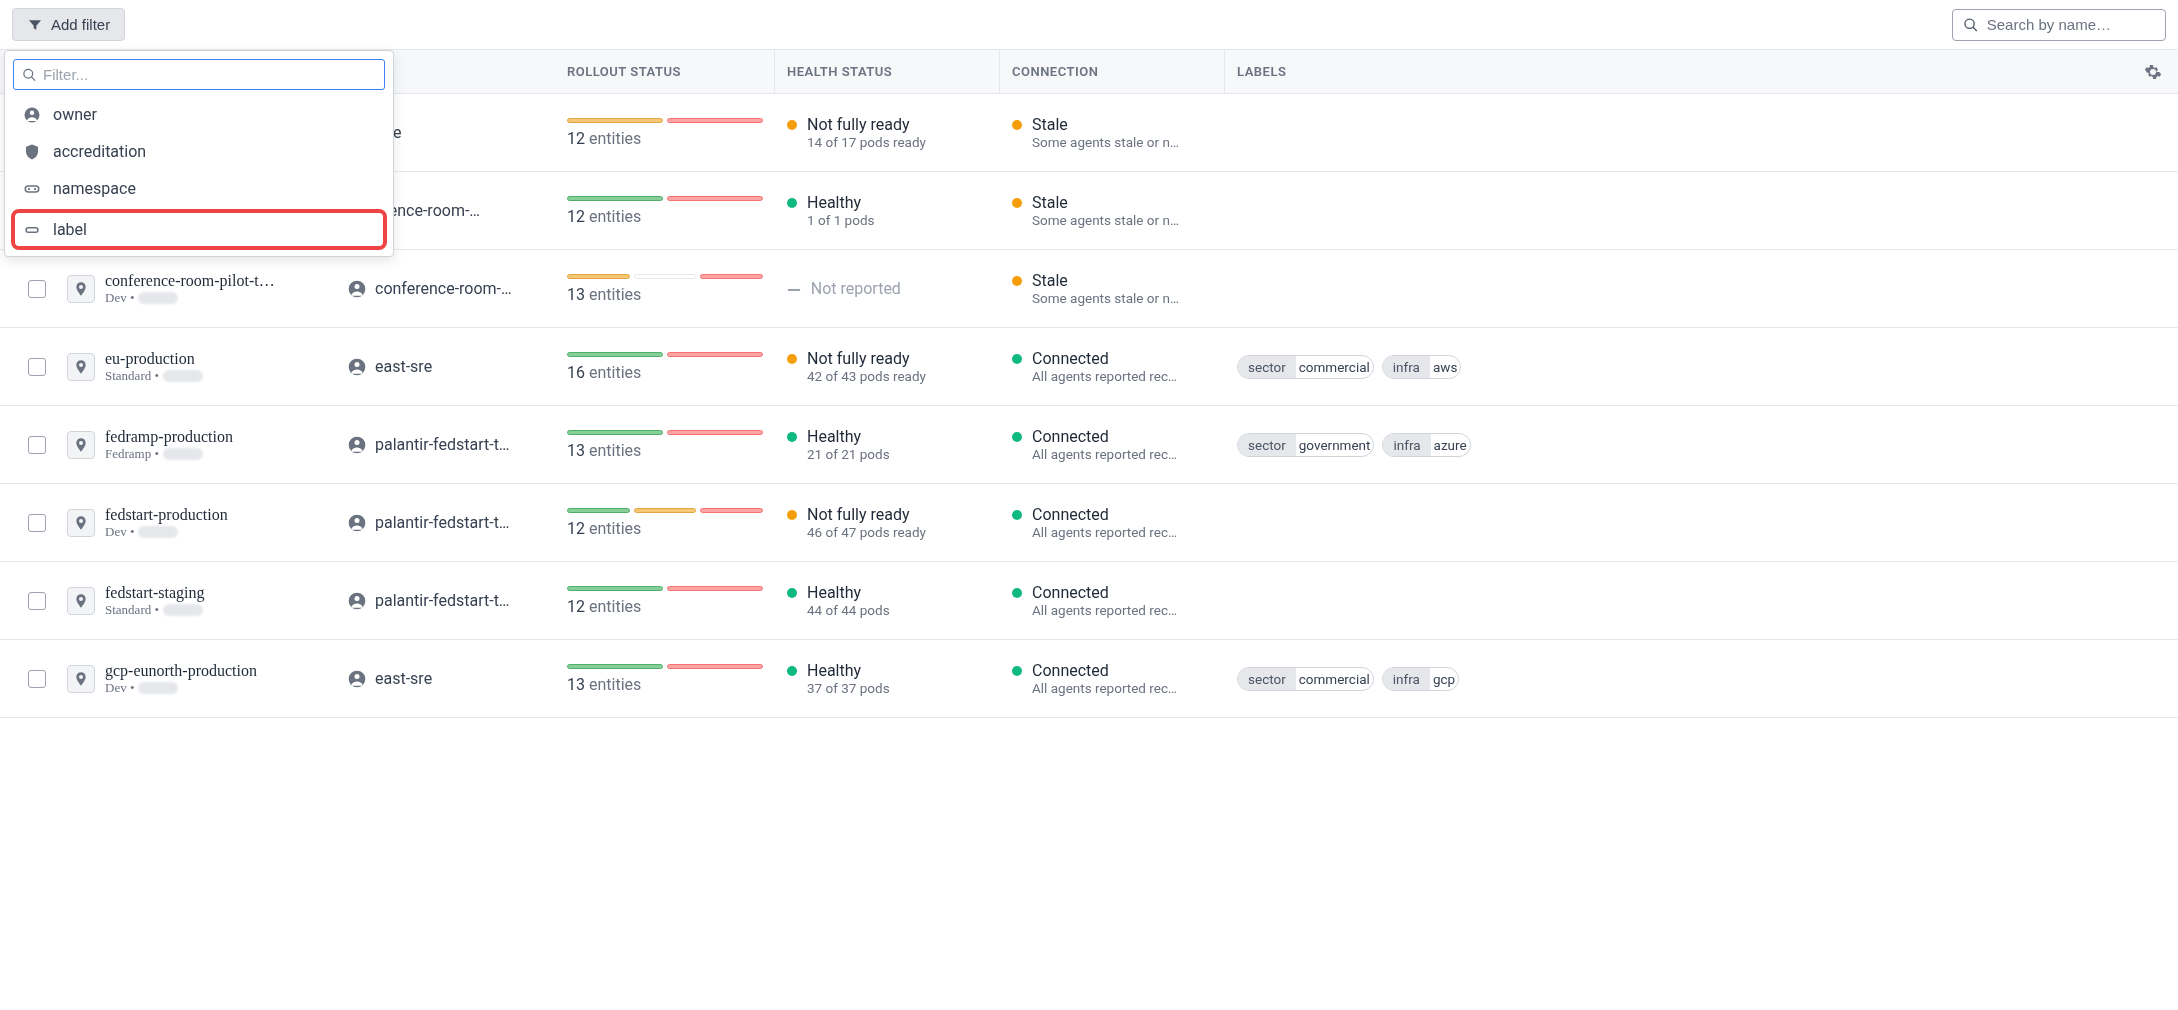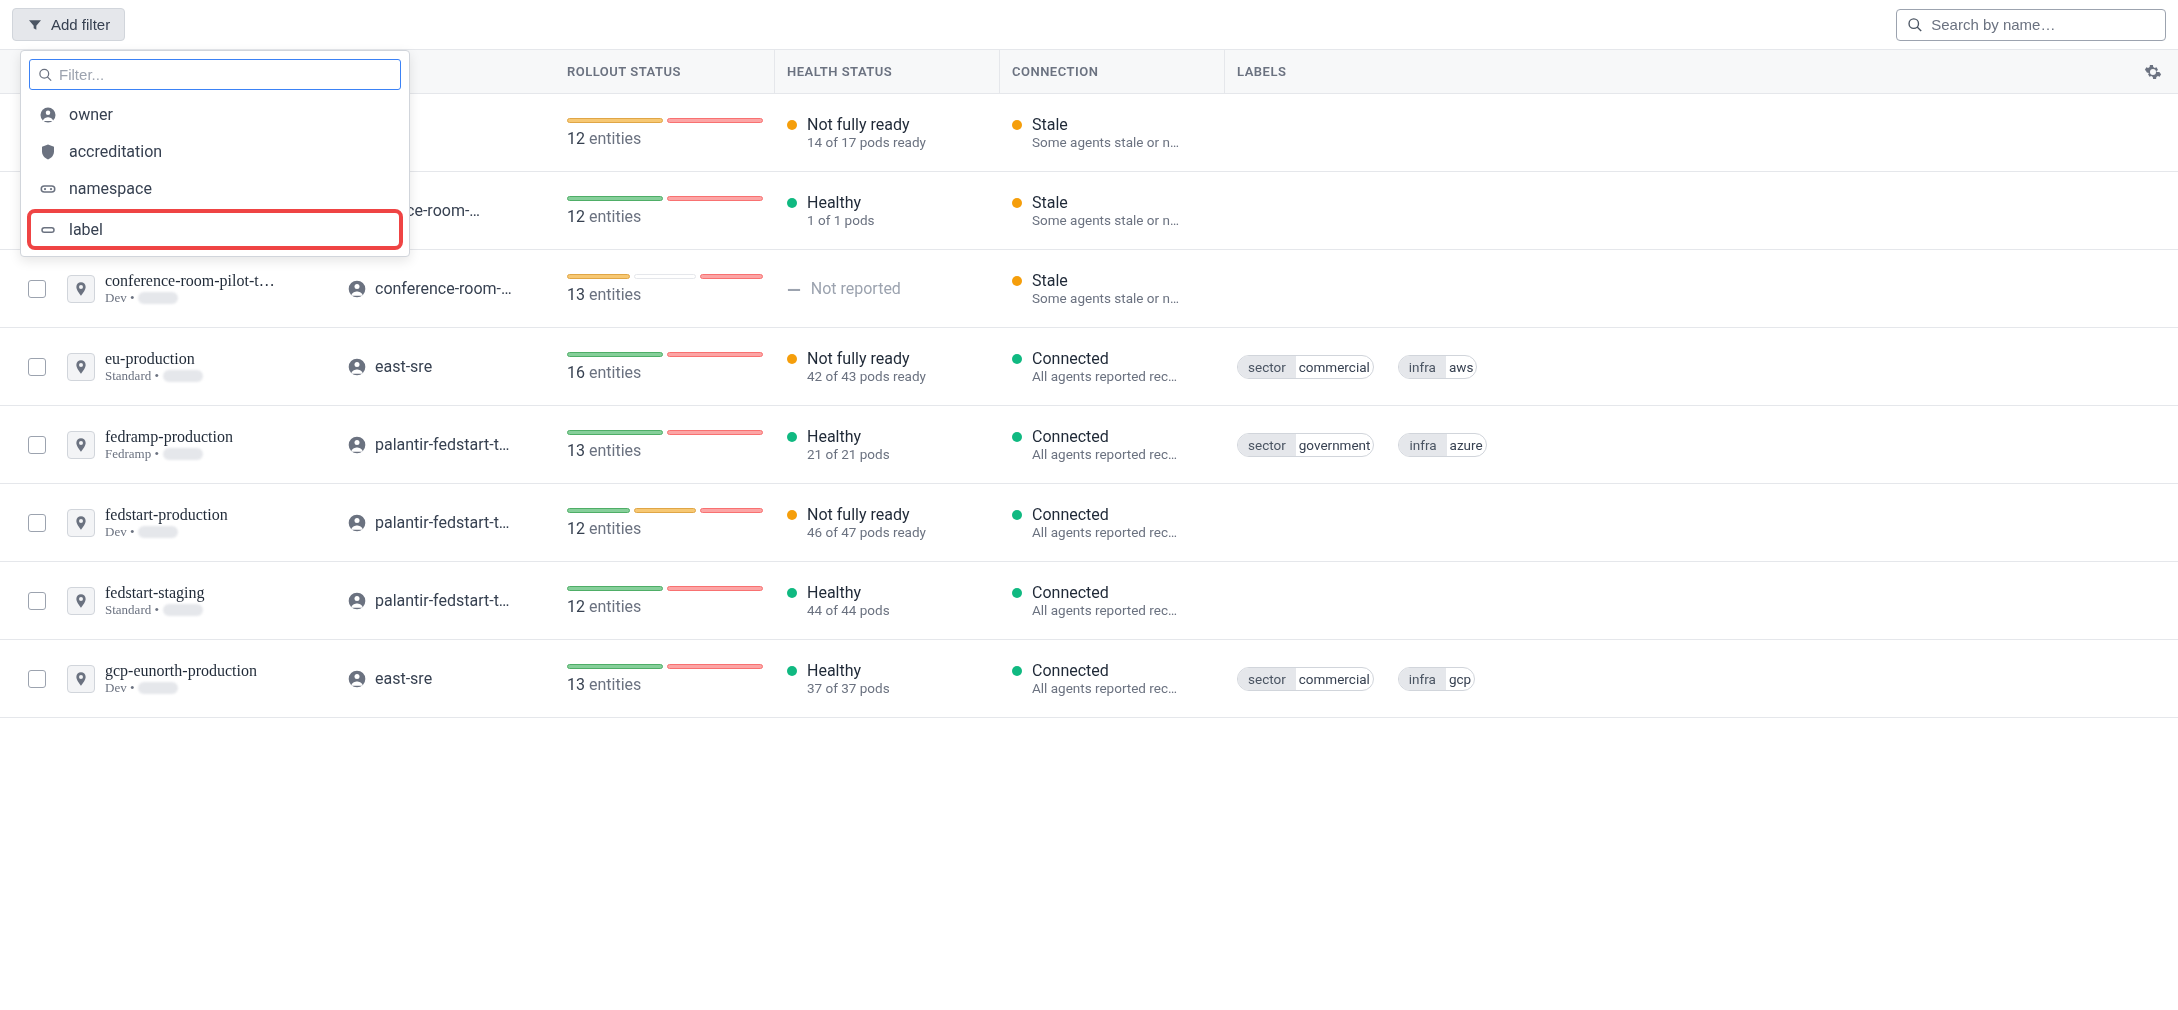--- a/index.html
+++ b/index.html
@@ -1,27 +1,27 @@
 <!DOCTYPE html>
 <html><head>
 <meta charset="utf-8">
 <style>
 * { box-sizing: border-box; margin: 0; padding: 0; }
 body { font-family: -apple-system, BlinkMacSystemFont, "Segoe UI", Roboto, Helvetica, Arial, sans-serif; font-size: 14px; color: #1f2937; background: #fff; }
 
 .topbar { display: flex; align-items: center; justify-content: space-between; padding: 8px 12px; border-bottom: 1px solid #e5e7eb; position: relative; gap: 24px; }
 .add-filter-btn { display: inline-flex; align-items: center; gap: 8px; background: #e5e7eb; border: 1px solid #d1d5db; padding: 7px 14px; border-radius: 4px; font-size: 15px; color: #374151; cursor: pointer; }
 .add-filter-btn svg { width: 16px; height: 16px; fill: #4b5563; }
-.search-box { display: flex; align-items: center; gap: 8px; border: 1.5px solid #9ca3af; border-radius: 4px; padding: 6px 10px; width: 270px; }
+.search-box { display: flex; align-items: center; gap: 8px; border: 1.5px solid #9ca3af; border-radius: 4px; padding: 6px 10px; width: 214px; }
 .search-box svg { width: 18px; height: 18px; stroke: #4b5563; fill: none; stroke-width: 2; }
 .search-box input { border: none; outline: none; font-size: 15px; color: #374151; width: 100%; background: transparent; }
 .search-box input::placeholder { color: #6b7280; }
 
 
-.filter-dropdown { position: absolute; top: 50px; left: 20px; width: 390px; background: #fff; border: 1px solid #d1d5db; border-radius: 4px; box-shadow: 0 4px 12px rgba(0,0,0,0.1); z-index: 20; padding: 8px; }
+.filter-dropdown { position: absolute; top: 50px; left: 4px; width: 390px; background: #fff; border: 1px solid #d1d5db; border-radius: 4px; box-shadow: 0 4px 12px rgba(0,0,0,0.1); z-index: 20; padding: 8px; }
 .filter-input-wrap { display: flex; align-items: center; gap: 6px; border: 1.5px solid #3b82f6; border-radius: 3px; padding: 6px 8px; margin-bottom: 6px; }
 .filter-input-wrap svg { width: 16px; height: 16px; stroke: #6b7280; fill: none; stroke-width: 2; }
 .filter-input-wrap input { border: none; outline: none; font-size: 15px; width: 100%; }
 .filter-input-wrap input::placeholder { color: #9ca3af; }
 .filter-option { display: flex; align-items: center; gap: 12px; padding: 9px 10px; border-radius: 3px; cursor: pointer; font-size: 16px; color: #374151; }
 .filter-option svg { width: 18px; height: 18px; fill: #6b7280; }
 .filter-option.highlight-box { border: 4px solid #ef4444; border-radius: 8px; margin: 2px -2px -2px -2px; padding: 7px 8px; }
 
 
 .header-row { display: grid; grid-template-columns: 55px 280px 220px 220px 225px 225px 1fr 50px; align-items: center; background: #f7f8f9; border-bottom: 1px solid #e5e7eb; height: 44px; }
@@ -57,21 +57,21 @@
 .entities-text .muted { color: #6b7280; }
 .status-cell { display: flex; align-items: flex-start; gap: 10px; }
 .status-dot { width: 10px; height: 10px; border-radius: 50%; margin-top: 5px; flex-shrink: 0; }
 .status-dot.orange { background: #f59e0b; }
 .status-dot.green { background: #10b981; }
 .status-dash { color:#9ca3af; font-size:18px; font-weight:bold; line-height:1; margin-top:2px; }
 .status-text { display: flex; flex-direction: column; }
 .status-title { font-size: 16px; color: #1f2937; }
 .status-title.muted { color: #9ca3af; }
 .status-sub { font-size: 13.5px; color: #6b7280; white-space: nowrap; overflow:hidden; text-overflow:ellipsis; max-width:170px;}
-.labels-cell { display: flex; gap: 24px; flex-wrap: wrap; }
+.labels-cell { display: flex; gap: 8px; flex-wrap: wrap; }
 .label-pill { display: inline-flex; border: 1px solid #d1d5db; border-radius: 14px; overflow: hidden; font-size: 13.5px; }
 .label-pill .k { background: #e5e7eb; padding: 3px 10px; color:#4b5563;}
 .label-pill .v { padding: 3px 3px; color:#374151;}
 </style>
 </head>
 <body>
 
 <div class="topbar">
   <button class="add-filter-btn">
     <svg viewBox="0 0 24 24">

